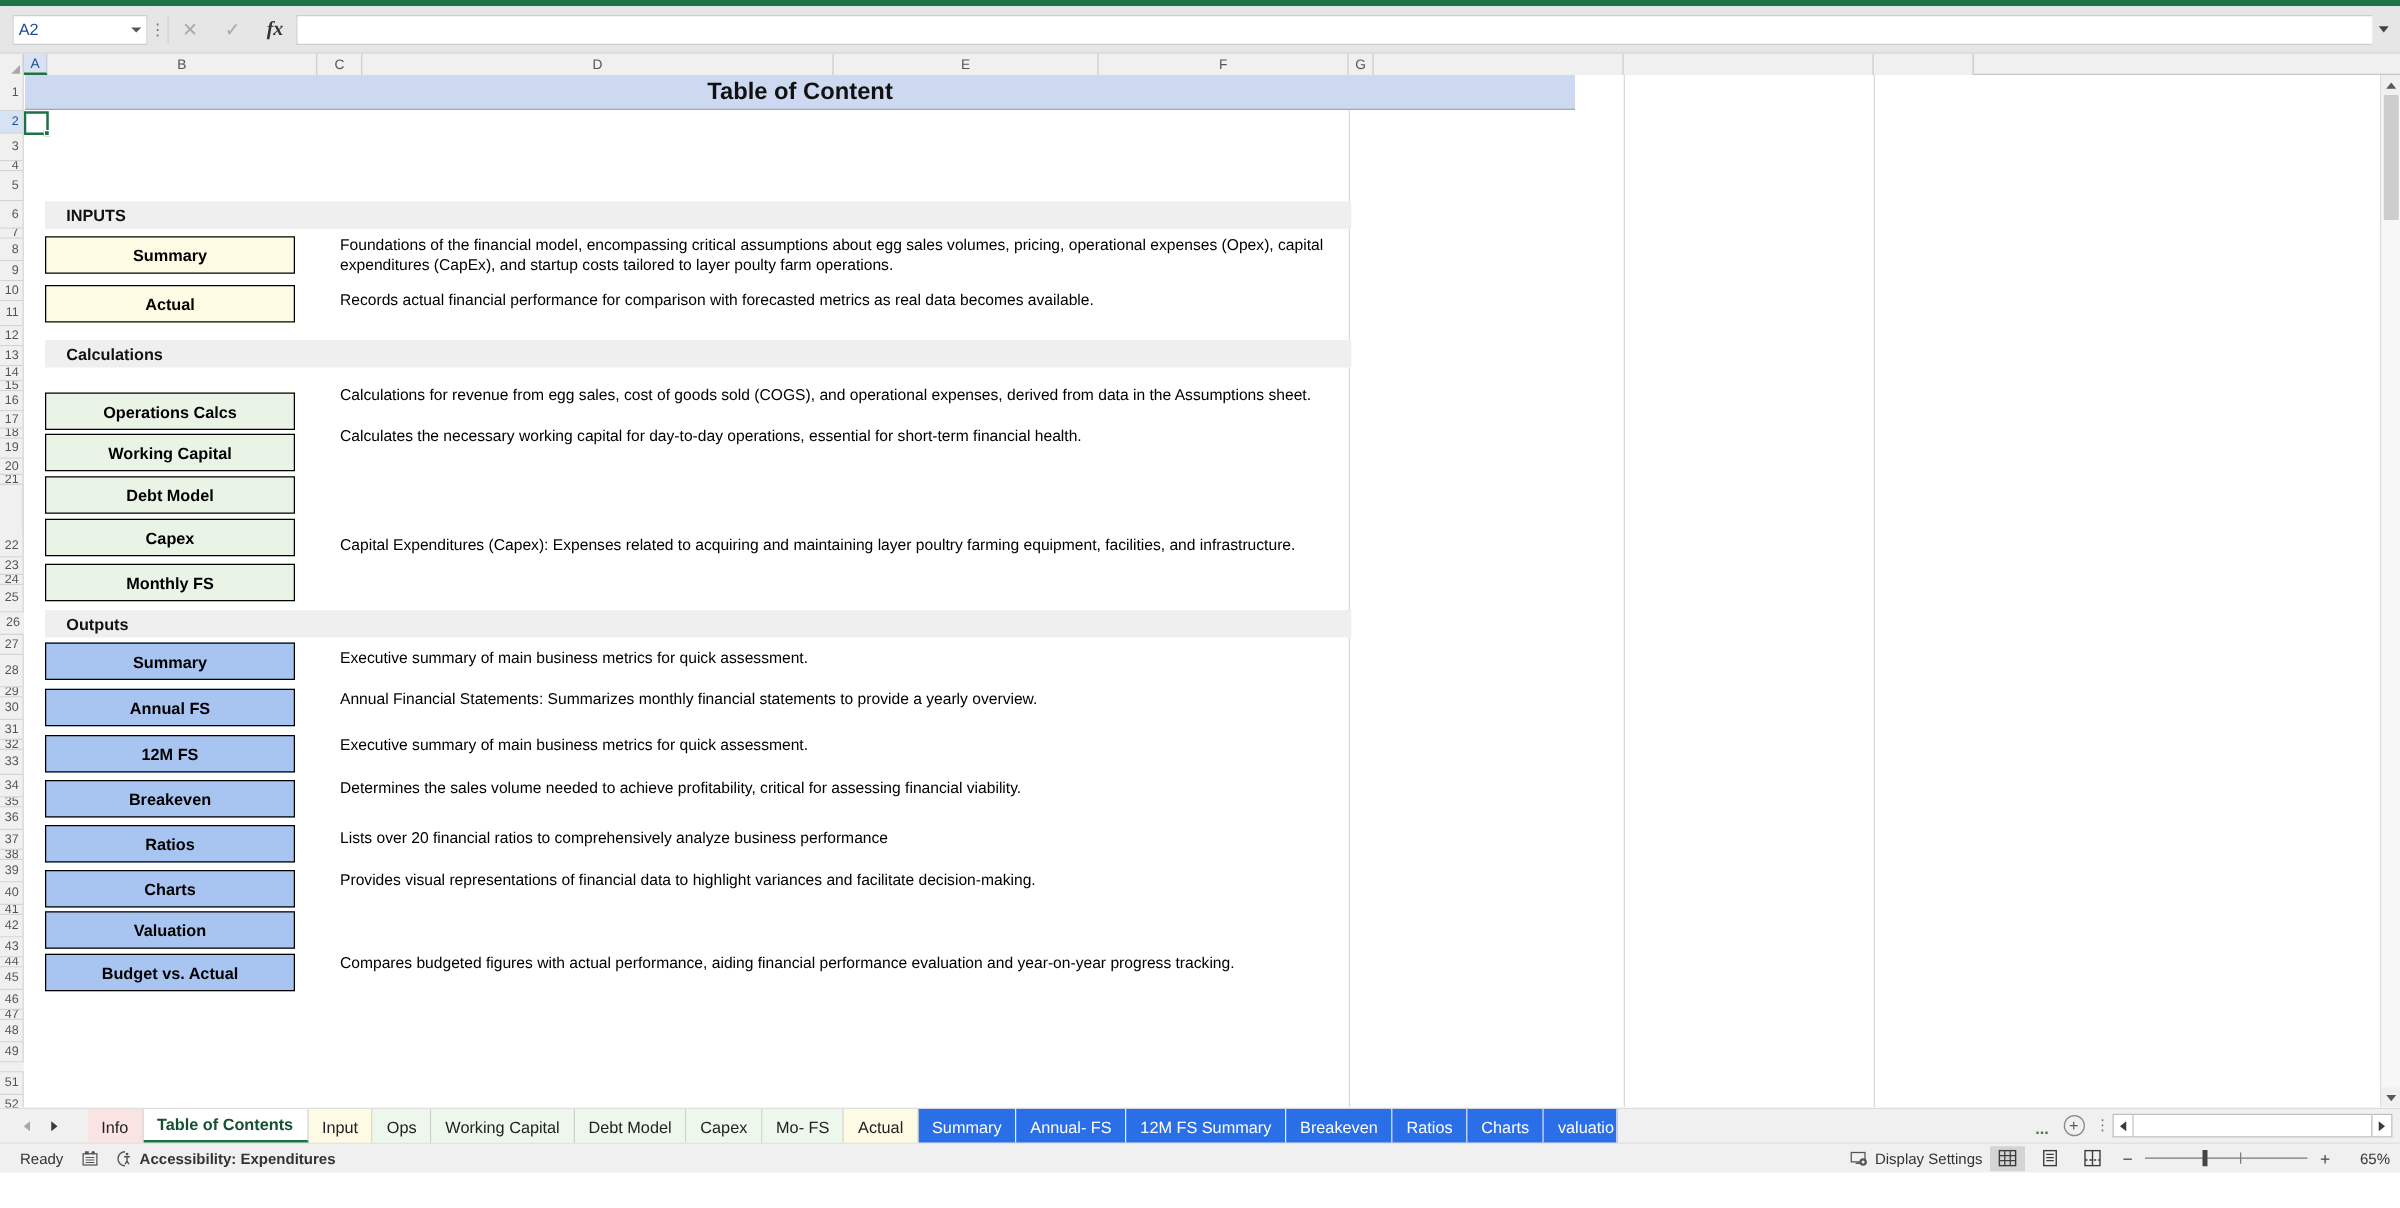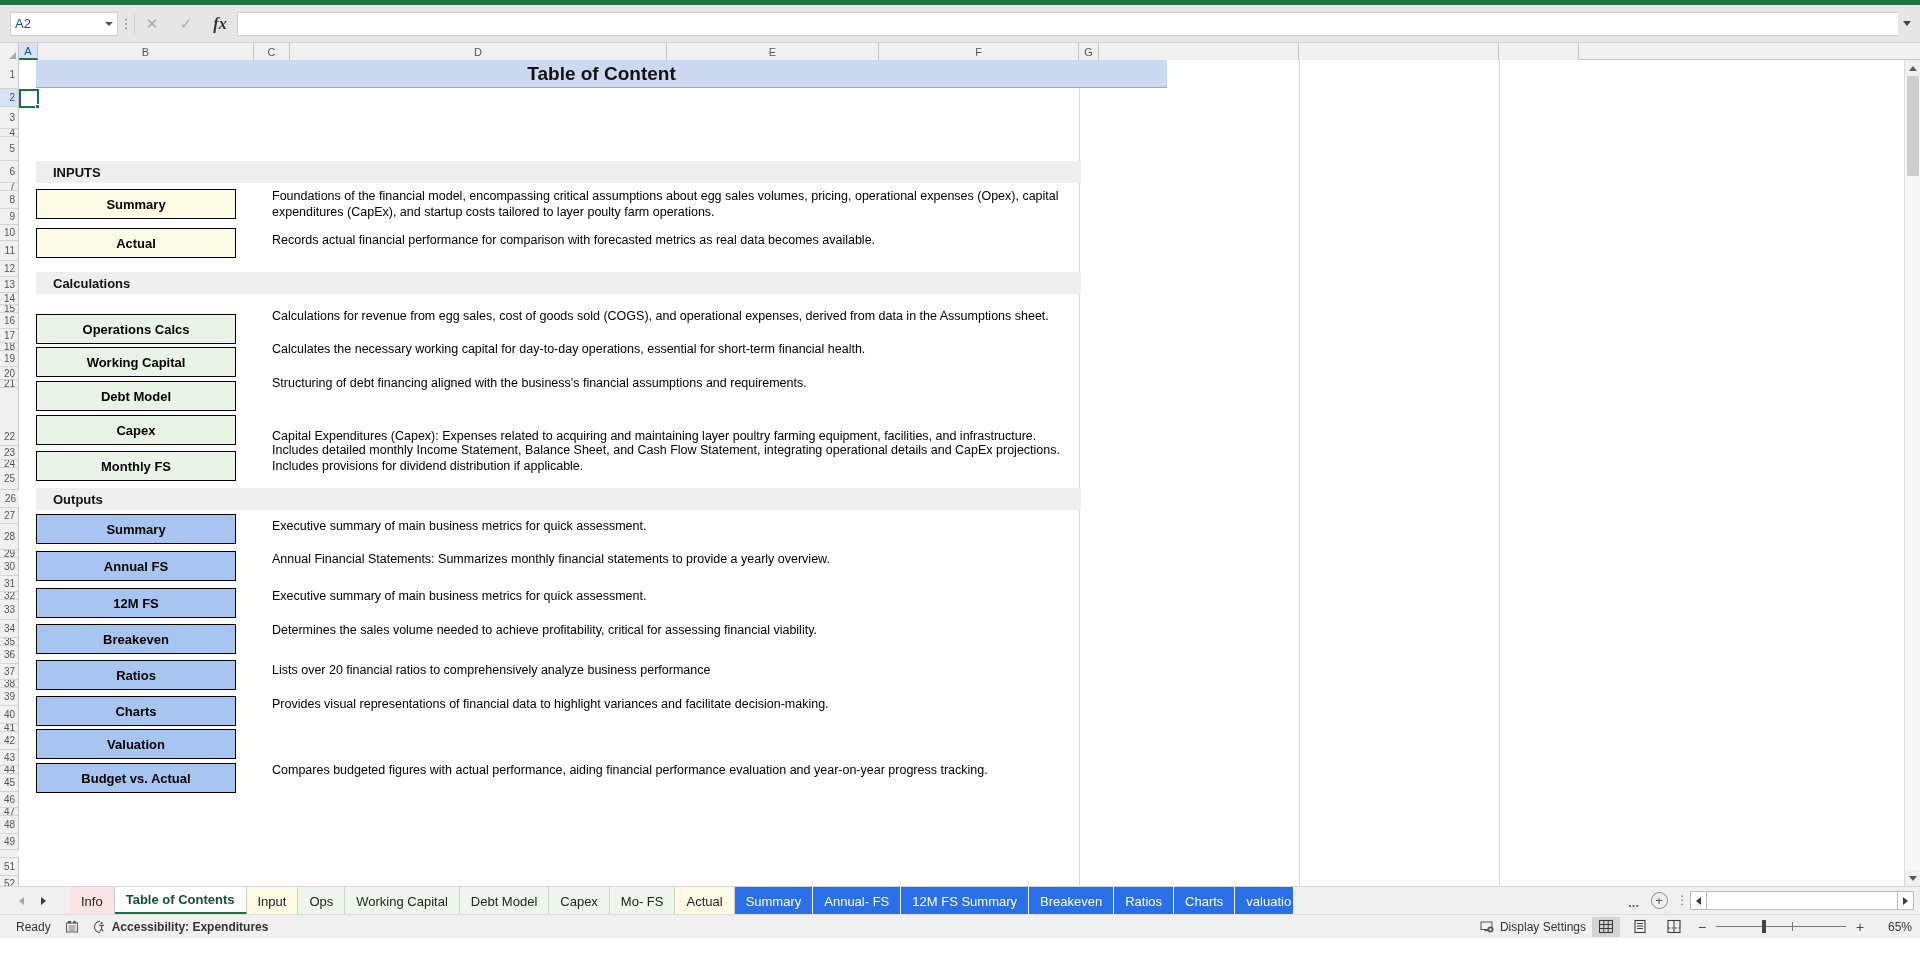--- a/index.html
+++ b/index.html
@@ -361,21 +361,21 @@
         <div class="rowhead" style="height: 16px;">52</div>
         <div class="rowhead" style="height: 10px;">53</div>
       </div>
 
     <div class="sheet-canvas">
 
       <div class="vline" style="left:1060px;height:826px;"></div>
       <div class="vline" style="left:1280px;height:826px;"></div>
       <div class="vline" style="left:1480px;height:826px;"></div>
 
-      <div class="title-bar" style="left:17px; top:0; width:1131px;">Table of Content</div>
+      <div class="title-bar" style="left:1px; top:0; width:1240px;">Table of Content</div>
 
       <div class="sel-cell" style="left:0px; top:29px; width:20px; height:19px;">
         <div class="sel-handle"></div>
       </div>
 
       <div class="section-bar" style="left:17px; top:101px;">
         <span>INPUTS</span>
       </div>
 
       <div class="nav-btn cream" style="left:17px; top:129px;">
@@ -398,31 +398,29 @@
       <div class="desc" style="left:253px; top:248px; width:792px;">Calculations for revenue from egg sales, cost of goods sold (COGS), and operational expenses, derived from data in the Assumptions sheet.</div>
 
       <div class="nav-btn green" style="left:17px; top:277px;">
         <span>Working Capital</span>
       </div>
       <div class="desc" style="left:253px; top:281px; width:792px;">Calculates the necessary working capital for day-to-day operations, essential for short-term financial health.</div>
 
       <div class="nav-btn green" style="left:17px; top:311px;">
         <span>Debt Model</span>
       </div>
-      <div class="desc" style="left:253px; top:315px; width:792px;">Structuring of debt financing aligned with the business's financial assumptions and requirements.</div>
 
       <div class="nav-btn green" style="left:17px; top:345px;">
         <span>Capex</span>
       </div>
       <div class="desc" style="left:253px; top:368px; width:792px;">Capital Expenditures (Capex): Expenses related to acquiring and maintaining layer poultry farming equipment, facilities, and infrastructure.</div>
 
       <div class="nav-btn green" style="left:17px; top:381px;">
         <span>Monthly FS</span>
       </div>
-      <div class="desc" style="left:253px; top:382px; width:792px;">Includes detailed monthly Income Statement, Balance Sheet, and Cash Flow Statement, integrating operational details and CapEx projections. Includes provisions for dividend distribution if applicable.</div>
 
       <div class="section-bar" style="left:17px; top:428px;">
         <span>Outputs</span>
       </div>
 
       <div class="nav-btn blue" style="left:17px; top:454px;">
         <span>Summary</span>
       </div>
       <div class="desc" style="left:253px; top:458px; width:792px;">Executive summary of main business metrics for quick assessment.</div>
 

